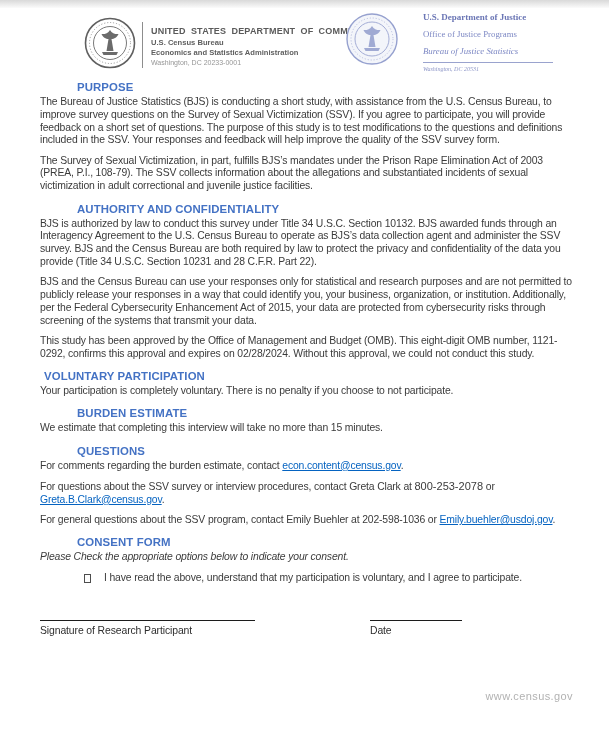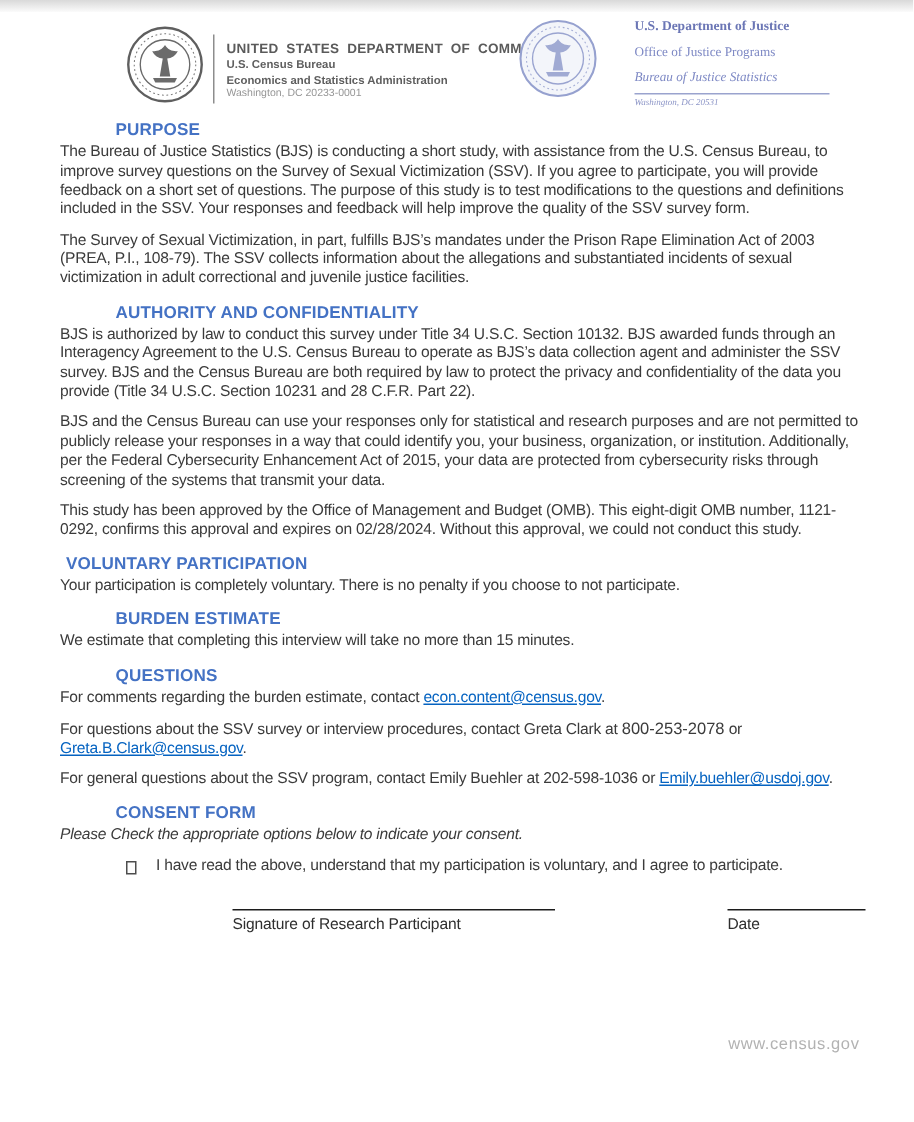--- a/index.html
+++ b/index.html
@@ -66,21 +66,21 @@
     margin: 0 0 7px 44px;
     font-size: 10.4px; line-height: 12.8px; letter-spacing: -0.15px;
   }
   .checkbox {
     flex: none; width: 7px; height: 9px;
     border: 1px solid #4d4d4d; margin: 1.5px 13px 0 0;
     background: #fdfdfd;
   }
 
   
-  .signature-row { display: flex; margin-top: 22px; justify-content: flex-end; }
+  .signature-row { display: flex; margin-top: 36px; }
   .sig-col { width: 255px; }
   .date-col { margin-left: 75px; }
   .sig-line { border-bottom: 1.4px solid #1c1c1c; height: 1px; }
   .sig-line.participant { width: 215px; }
   .sig-line.date { width: 92px; }
   .sig-label { font-size: 10.4px; color: #2e2e2e; padding-top: 4px; letter-spacing: -0.1px; }
 
   
   .footer-logo { position: absolute; left: 50px; top: 747px; margin-top: 35px; }
   .logo-text {

